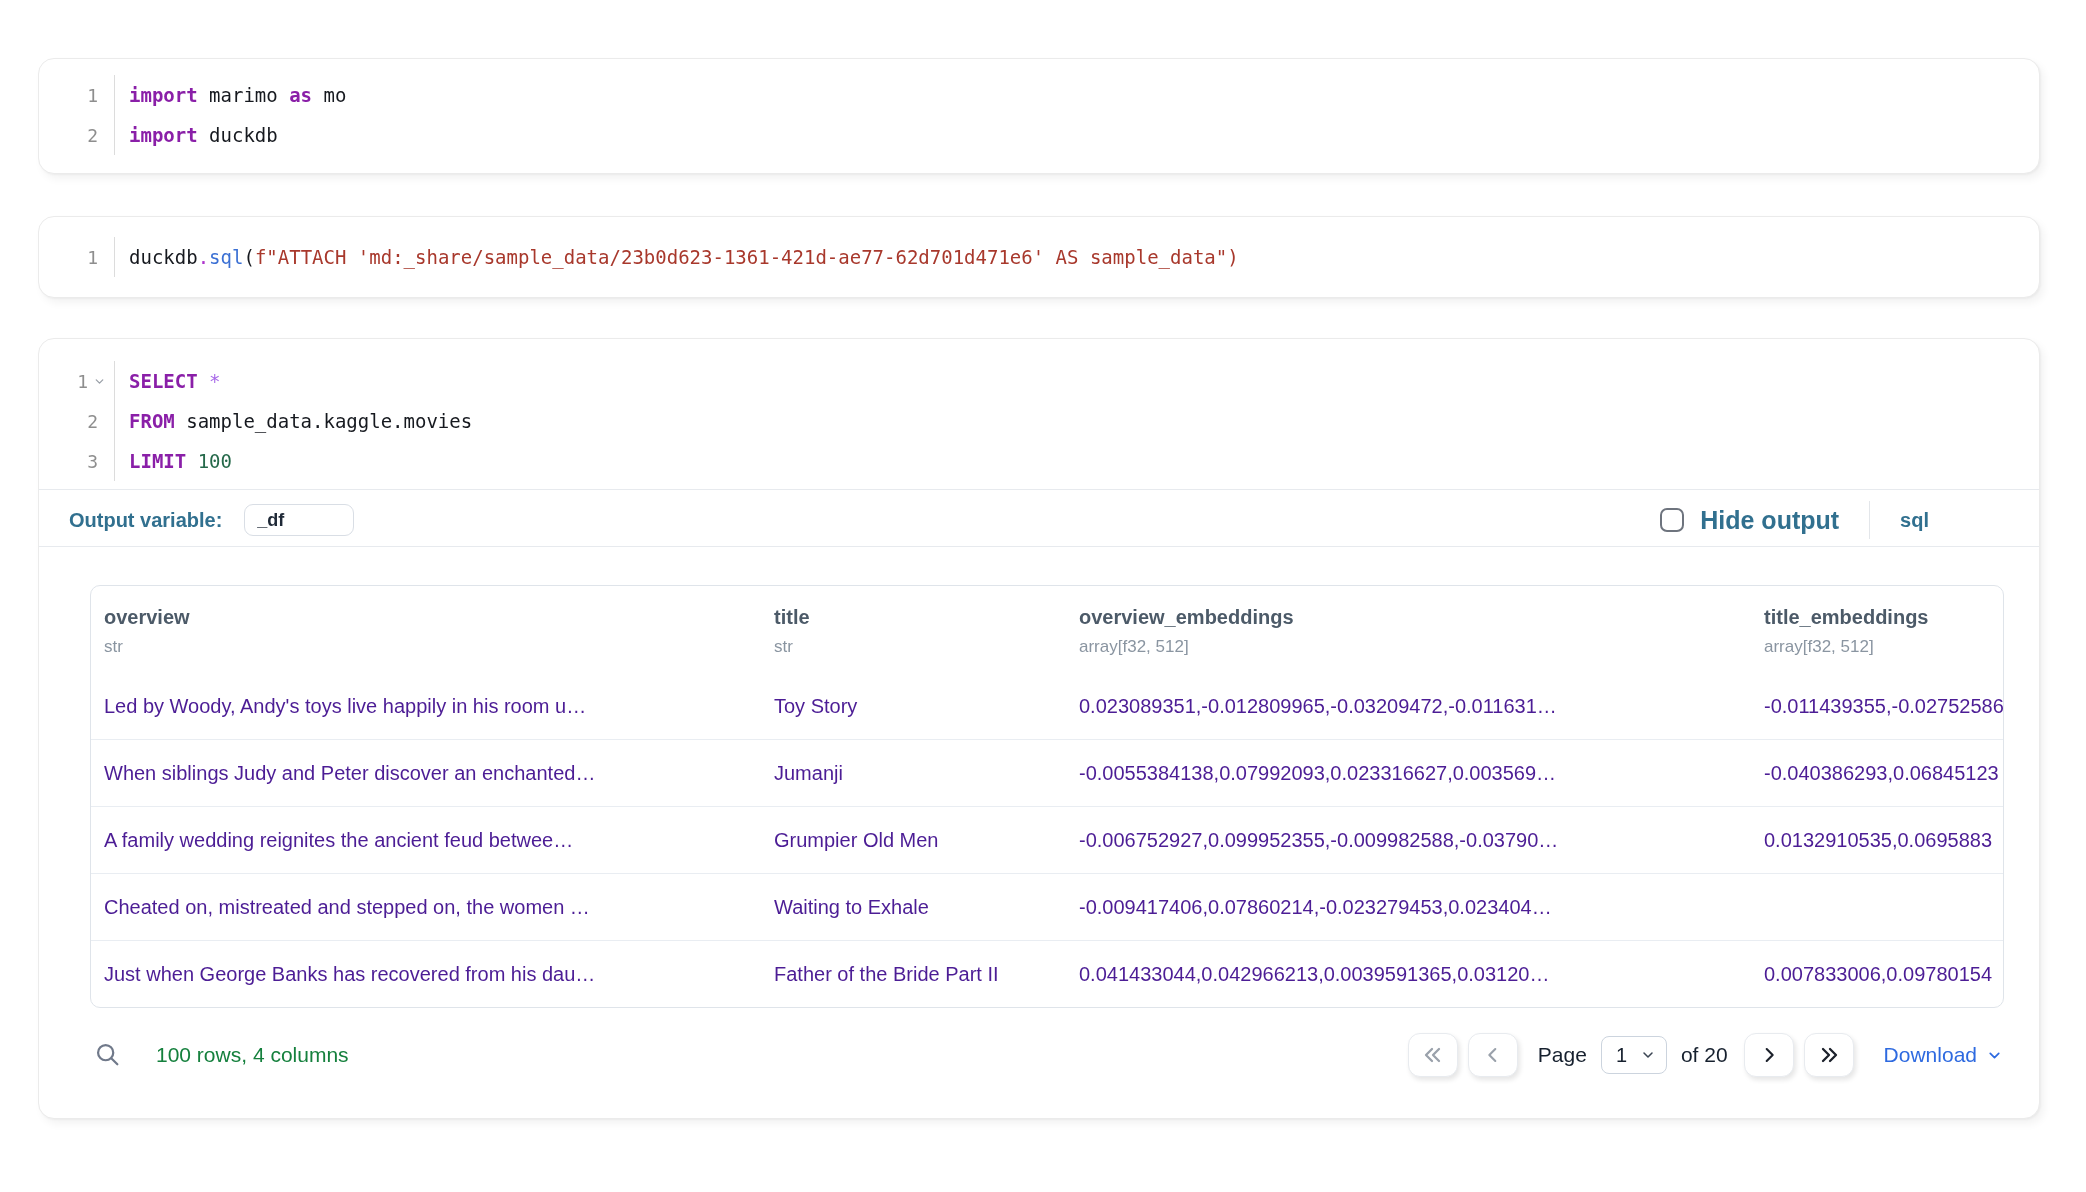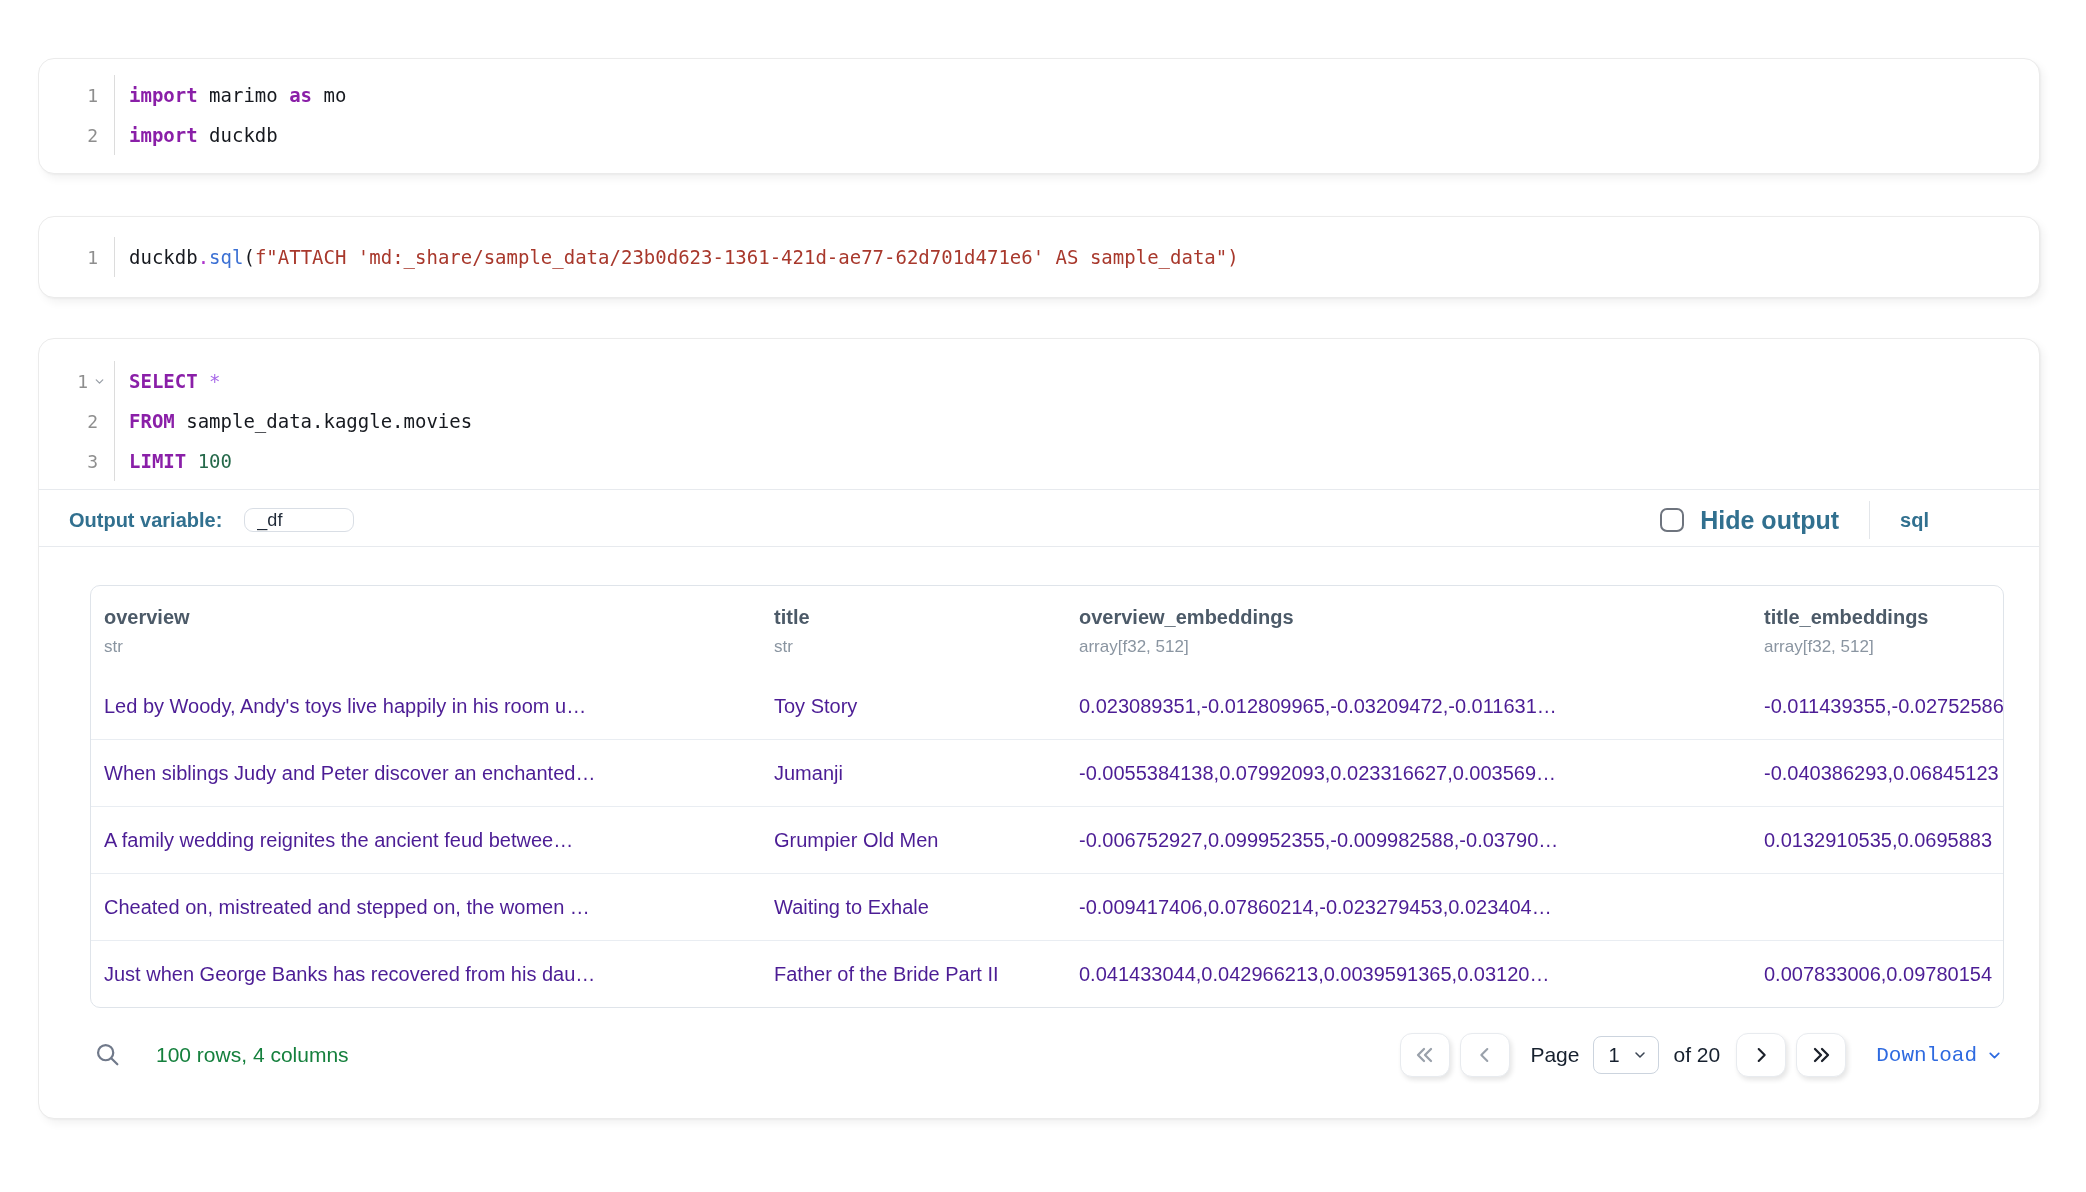--- a/index.html
+++ b/index.html
@@ -40,23 +40,23 @@
   .tok-dot { color:#ad33cc; }
 
   
   .output-bar {
     margin-top:8px; height:58px; display:flex; align-items:center;
     border-top:1px solid #e7eaee; border-bottom:1px solid #e7eaee;
     padding:4px 110px 0 30px;
   }
   .ov-label { color:#31708f; font-weight:bold; font-size:20px; }
   .ov-input {
-    margin-left:22px; width:110px; height:24px;
+    margin-left:22px; width:110px; height:32px;
     border:1px solid #d9dee5; border-radius:9px;
-    font-family:"Liberation Sans", sans-serif; font-weight:normal;
+    font-family:"Liberation Sans", sans-serif; font-weight:bold;
     font-size:18px; color:#1f2937; padding:0 12px; outline:none; background:#fff;
   }
   .right-group { margin-left:auto; display:flex; align-items:center; }
   .checkbox { width:24px; height:24px; border:2px solid #6e747e; border-radius:7px; background:#fff; cursor:pointer; }
   .hide-label { margin-left:16px; color:#31708f; font-weight:bold; font-size:25px; }
   .vdiv { width:1px; height:38px; background:#e3e6ea; margin:0 30px; }
   .lang-label { color:#31708f; font-weight:bold; font-size:20px; cursor:pointer; }
 
   
   .dtable { margin:38px 35px 0 51px; border:1px solid #dfe4ea; border-radius:10px; overflow:hidden; background:#fff; }
@@ -85,21 +85,21 @@
   .page-label { margin-left:20px; font-size:21px; color:#16202e; }
   .page-select {
     margin-left:14px; width:66px; height:38px; border:1px solid #ccd4de; border-radius:8px;
     display:flex; align-items:center; justify-content:space-between;
     padding:0 10px 0 14px; font-size:20px; color:#16202e; background:#fff; cursor:pointer;
   }
   .page-select .caret { color:#3c4654; display:flex; }
   .of-label { margin-left:14px; font-size:21px; color:#16202e; }
   .next-gap { margin-left:16px; }
   .download { margin-left:30px; display:flex; align-items:center; gap:9px;
-    color:#2e6ae0; font-size:21px; cursor:pointer;font-family:Liberation Mono, monospace; }
+    color:#2e6ae0; font-size:21px; cursor:pointer; }
   svg { display:block; }
 </style>
 </head>
 <body>
 
 <div class="cell" id="cell-1">
   <div class="code-area">
     <div class="code-line">
       <div class="gutter">
         <span>1</span>

